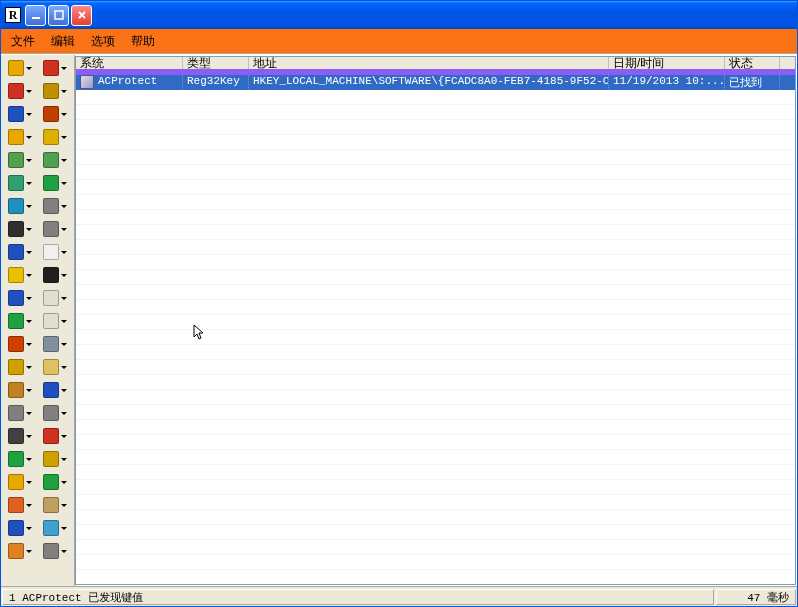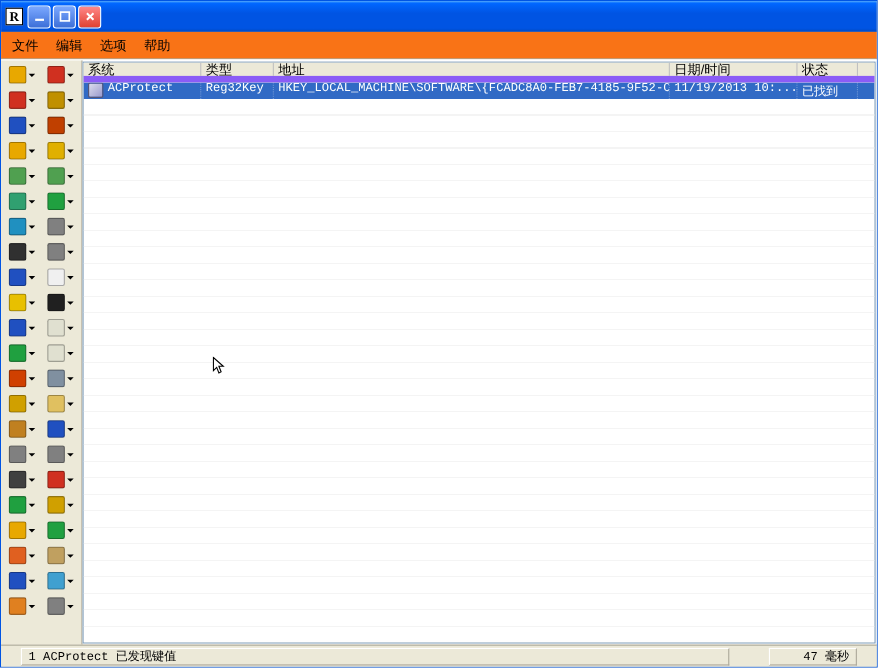--- a/index.html
+++ b/index.html
@@ -184,21 +184,21 @@
   display: flex;
   align-items: center;
   font-family: 'Courier New', monospace;
   font-size: 11px;
 }
 .status-seg {
   border: 1px solid #aca899;
   border-top-color: #fff;
   border-left-color: #fff;
   padding: 1px 6px;
-  margin: 18px;
+  margin: 1px;
   height: 16px;
   line-height: 14px;
 }
 .status-seg.main { flex: 1; }
 .cursor {
   position: absolute;
   left: 193px;
   top: 324px;
   z-index: 100;
   font-size: 16px;

